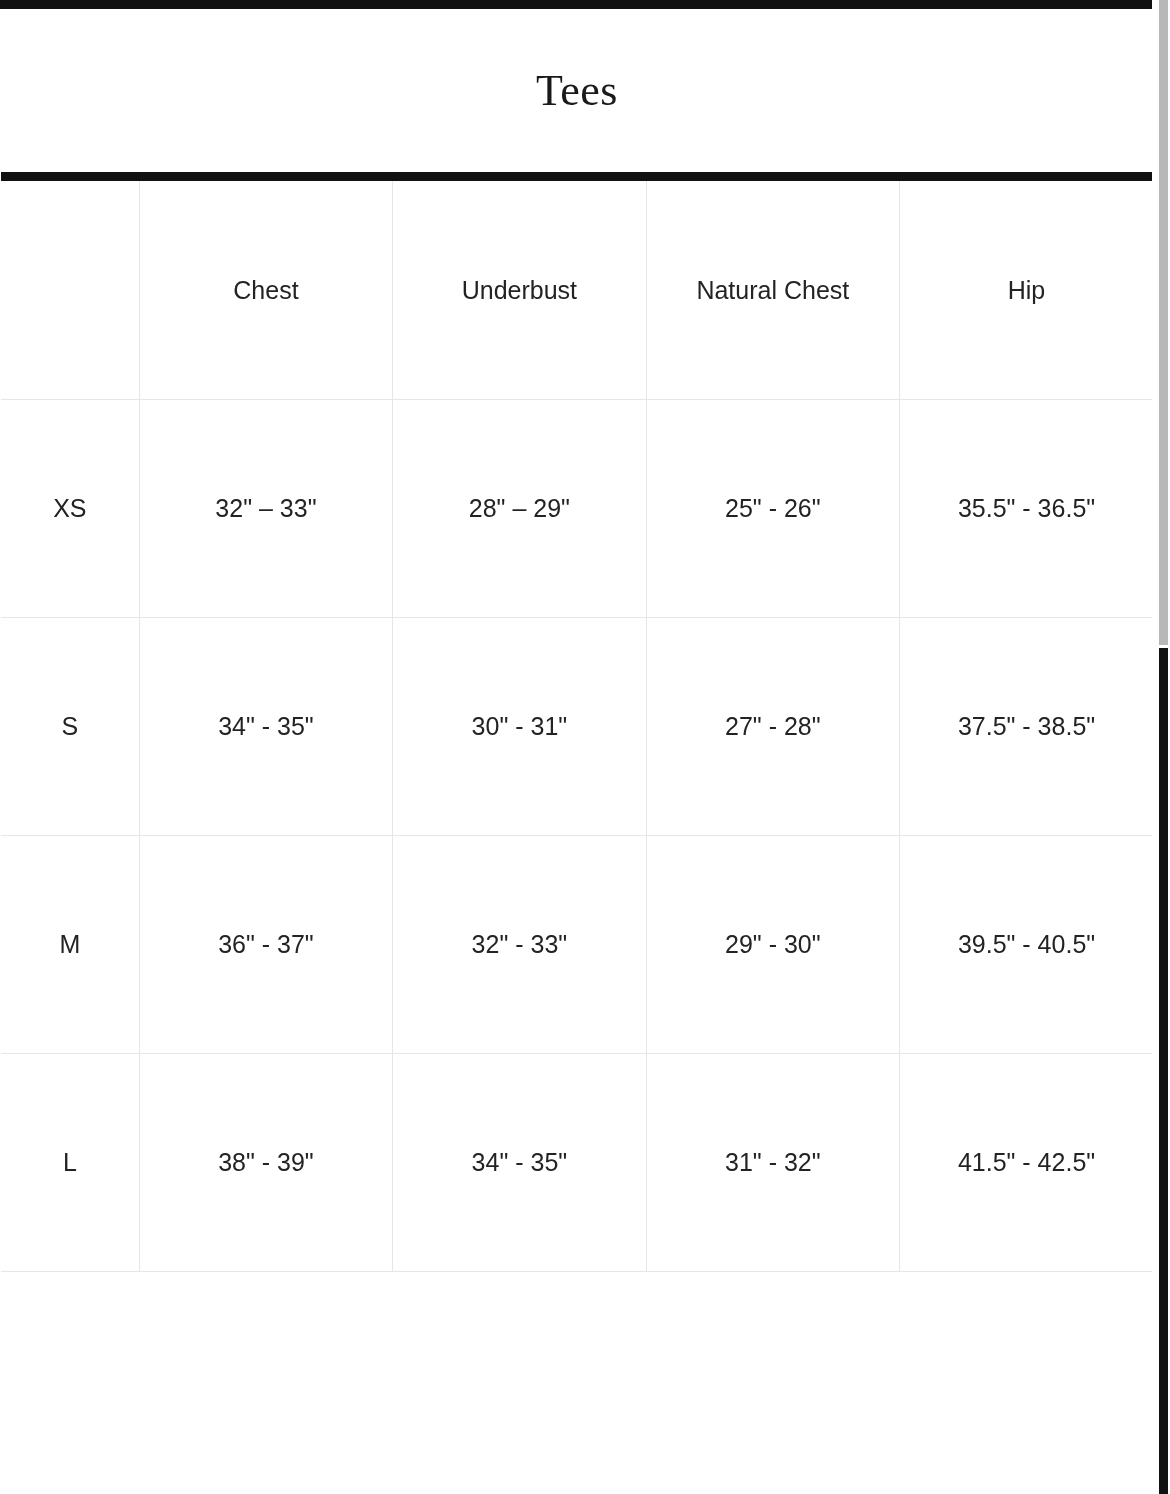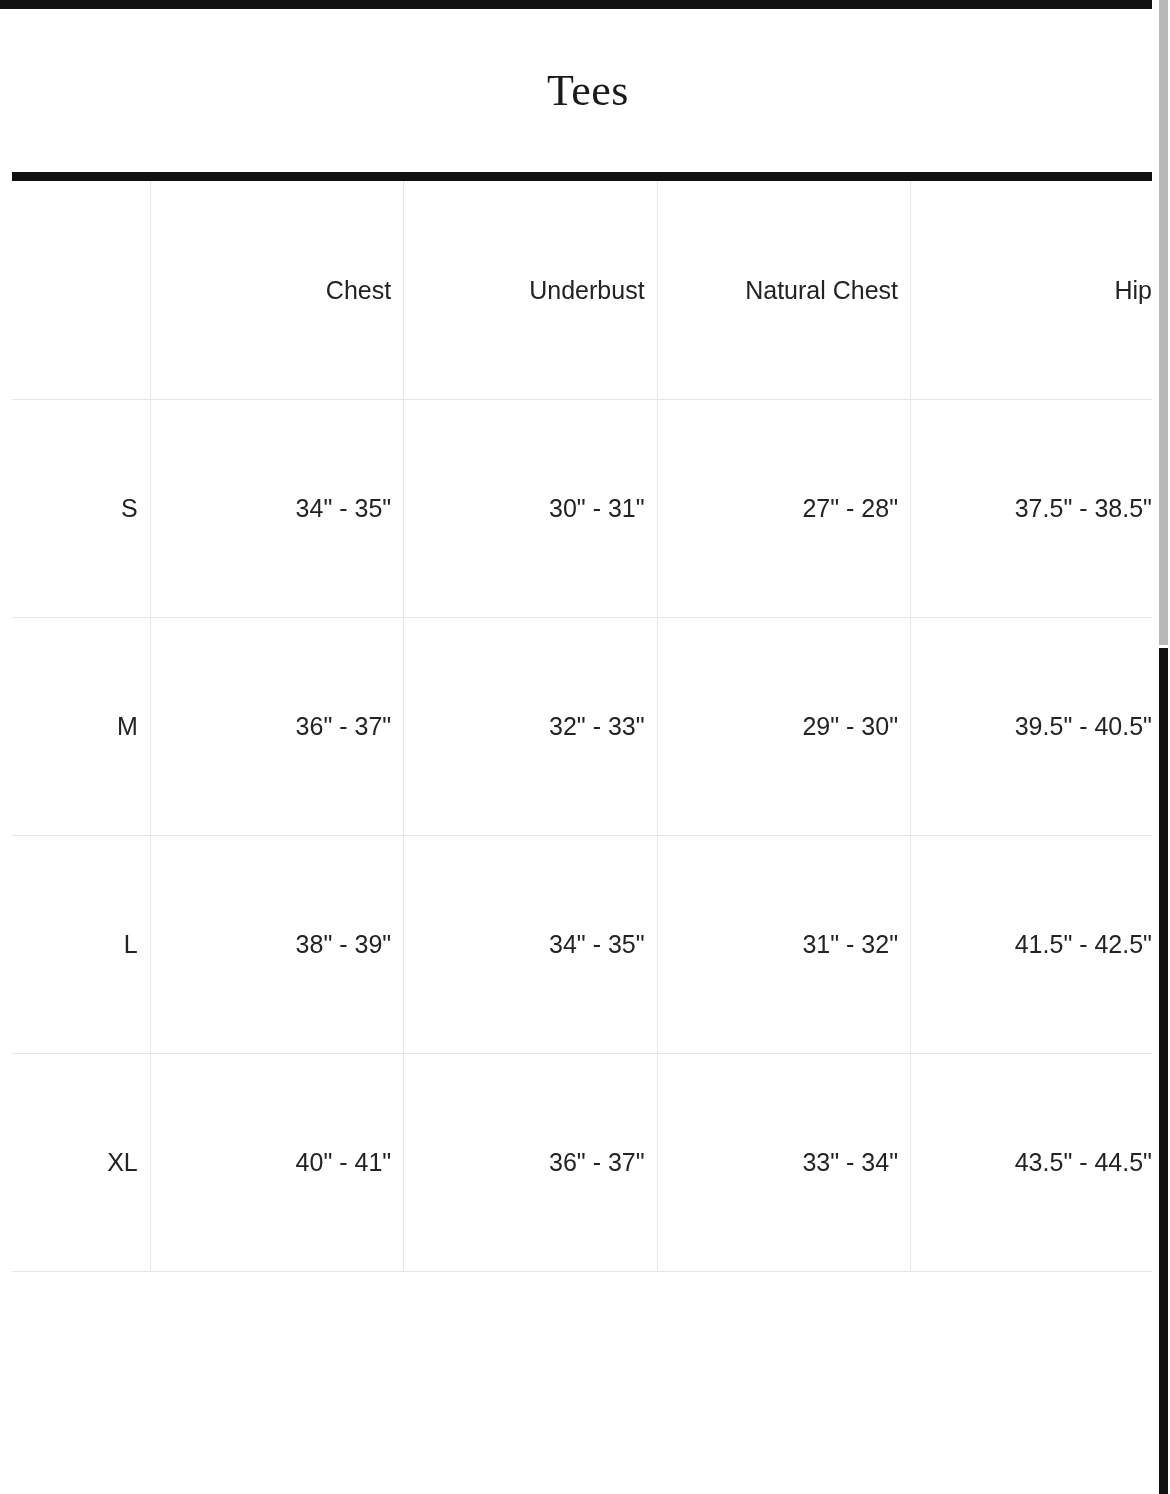--- a/index.html
+++ b/index.html
@@ -48,21 +48,21 @@
     top: 648px;
     right: 2px;
     width: 9px;
     height: 846px;
     background: #111111;
   }
 
   .sheet {
     position: absolute;
     top: 9px;
-    left: 12px;
+    left: 1px;
     width: 1152px;
   }
 
   .title-area {
     height: 172px;
     display: flex;
     align-items: center;
     justify-content: center;
     border-bottom: 9px solid #111111;
     box-sizing: border-box;
@@ -79,21 +79,21 @@
     border-collapse: collapse;
     table-layout: fixed;
   }
   table.size-table col.c-size  { width: 138px; }
   table.size-table col.c-col   { width: 253px; }
 
   table.size-table th,
   table.size-table td {
     border-right: 1px solid #e6e6e6;
     border-bottom: 1px solid #e6e6e6;
-    text-align: right;
+    text-align: center;
     vertical-align: middle;
     font-size: 25px;
     font-weight: 400;
     color: #232323;
     padding: 0 12px;
     box-sizing: border-box;
     margin-top: 48px;
   }
   table.size-table th:last-child,
   table.size-table td:last-child {
@@ -136,47 +136,47 @@
       <tr>
         <th></th>
         <th>Chest</th>
         <th>Underbust</th>
         <th class="wrap-cell">Natural Chest</th>
         <th>Hip</th>
       </tr>
     </thead>
     <tbody>
       <tr>
+        <td class="size-label">XS</td>
+        <td class="wrap-cell">32" – 33"</td>
+        <td>28" – 29"</td>
+        <td>25" - 26"</td>
+        <td class="wrap-cell">35.5" - 36.5"</td>
+      </tr>
+      <tr>
         <td class="size-label">S</td>
         <td class="wrap-cell">34" - 35"</td>
         <td>30" - 31"</td>
         <td>27" - 28"</td>
         <td class="wrap-cell">37.5" - 38.5"</td>
       </tr>
       <tr>
         <td class="size-label">M</td>
         <td class="wrap-cell">36" - 37"</td>
         <td>32" - 33"</td>
         <td>29" - 30"</td>
         <td class="wrap-cell">39.5" - 40.5"</td>
       </tr>
       <tr>
         <td class="size-label">L</td>
         <td class="wrap-cell">38" - 39"</td>
         <td>34" - 35"</td>
         <td>31" - 32"</td>
         <td class="wrap-cell">41.5" - 42.5"</td>
       </tr>
-      <tr>
-        <td class="size-label">XL</td>
-        <td class="wrap-cell">40" - 41"</td>
-        <td>36" - 37"</td>
-        <td>33" - 34"</td>
-        <td class="wrap-cell">43.5" - 44.5"</td>
-      </tr>
     </tbody>
   </table>
 
 </div>
 
 <div class="scrollbar-track">
   <div class="scrollbar-thumb-upper"></div>
   <div class="scrollbar-thumb-lower"></div>
 </div>
 

